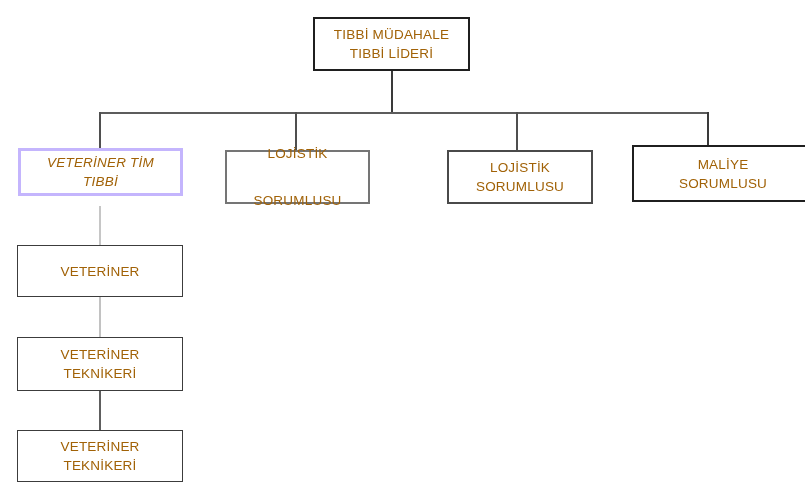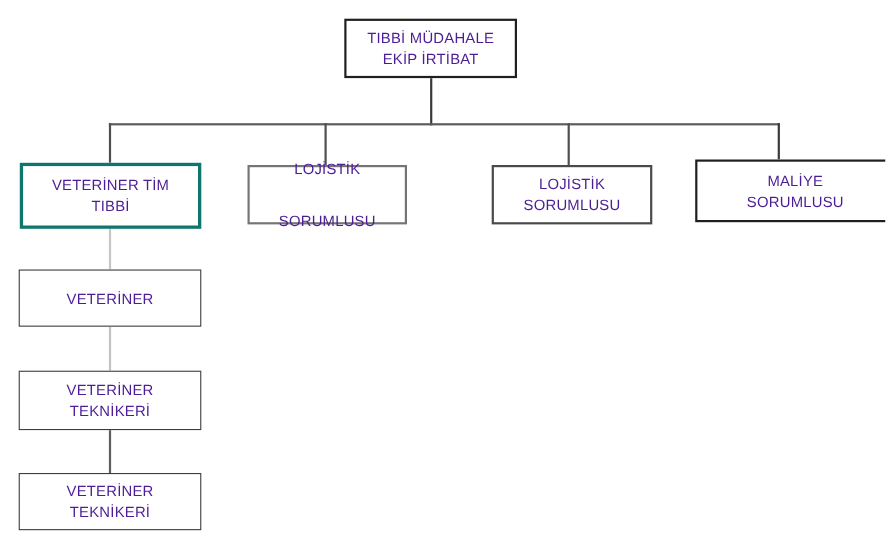--- a/index.html
+++ b/index.html
@@ -19,28 +19,28 @@
     position: absolute;
     box-sizing: border-box;
     background: #ffffff;
     display: flex;
     flex-direction: column;
     align-items: center;
     justify-content: center;
     text-align: center;
     font-size: 13.5px;
     line-height: 19px;
-    color: #4c1d95;
+    color: #a16207;
     letter-spacing: 0.2px;
   }
   .node span { display: block; }
 
   
   .n-root      { left: 313px; top: 17px;  width: 157px; height: 54px; border: 2px solid #1f1f1f; }
-  .n-timlideri { left: 18px;  top: 148px; width: 165px; height: 60px; border: 3px solid #0f766e; }
+  .n-timlideri { left: 18px;  top: 148px; width: 165px; height: 48px; border: 3px solid #c4b5fd; font-style: italic; }
   .n-lojistik  { left: 225px; top: 150px; width: 145px; height: 54px; border: 2px solid #757575; gap: 28px; }
   .n-irtibat   { left: 447px; top: 150px; width: 146px; height: 54px; border: 2px solid #4a4a4a; }
   .n-maliye    { left: 632px; top: 145px; width: 182px; height: 57px; border: 2px solid #1f1f1f; }
   .n-vet       { left: 17px;  top: 245px; width: 166px; height: 52px; border: 1.5px solid #3c3c3c; }
   .n-tek1      { left: 17px;  top: 337px; width: 166px; height: 54px; border: 1.5px solid #3c3c3c; }
   .n-tek2      { left: 17px;  top: 430px; width: 166px; height: 52px; border: 1.5px solid #3c3c3c; }
 
   
   .line { position: absolute; background: #555555; }
   .l-root-drop  { left: 391px; top: 71px;  width: 2px;   height: 43px; background: #3a3a3a; }
@@ -63,21 +63,21 @@
   <div class="line l-drop-1"></div>
   <div class="line l-drop-2"></div>
   <div class="line l-drop-3"></div>
   <div class="line l-drop-4"></div>
   <div class="line l-chain-1"></div>
   <div class="line l-chain-2"></div>
   <div class="line l-chain-3"></div>
 
   <div class="node n-root">
     <span>TIBBİ MÜDAHALE</span>
-    <span>EKİP İRTİBAT</span>
+    <span>TIBBİ LİDERİ</span>
   </div>
 
   <div class="node n-timlideri">
     <span>VETERİNER TİM</span>
     <span>TIBBİ</span>
   </div>
 
   <div class="node n-lojistik">
     <span>LOJİSTİK</span>
     <span>SORUMLUSU</span>

